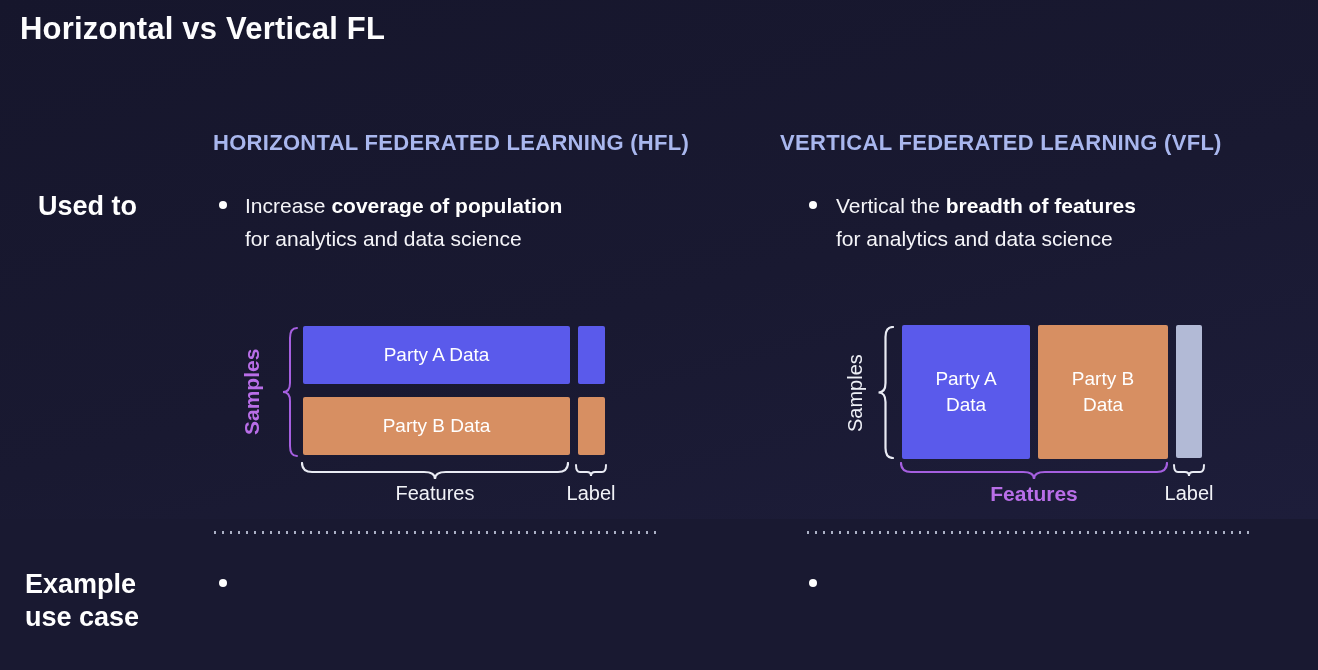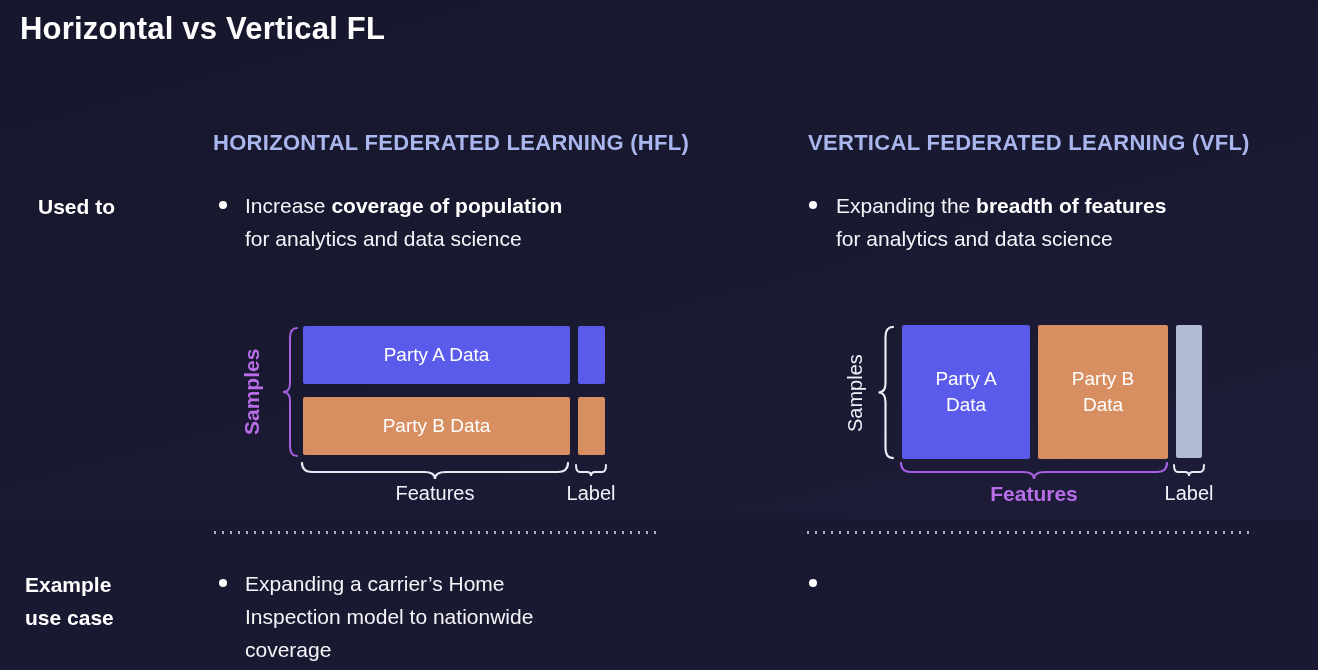--- a/index.html
+++ b/index.html
@@ -10,21 +10,21 @@
   html,body{width:1318px;height:670px;overflow:hidden;}
   body{
     font-family:"Liberation Sans","DejaVu Sans",sans-serif;
     background:var(--background);
     color:var(--text);
   }
   #slide{position:relative;width:1318px;height:519px;background:linear-gradient(165deg,#16162c 0%,var(--background) 55%,#1d1d3a 100%);}
   .abs{position:absolute;}
   .title{left:20px;top:11px;font-size:31px;font-weight:600;color:#fdfdfe;letter-spacing:.2px;}
   .col-header{top:130px;font-size:22px;font-weight:700;color:var(--header-blue);letter-spacing:.3px;}
-  .row-label{font-size:21px;font-weight:700;color:#fff;line-height:33px;}
+  .row-label{font-size:27px;font-weight:700;color:#fff;line-height:33px;}
   .bullet-dot{width:8px;height:8px;border-radius:50%;background:#fff;}
   .bullet-text{font-size:21px;line-height:33px;color:var(--text);}
   .bullet-text b{font-weight:700;color:#fff;}
   .bar{display:flex;align-items:center;justify-content:center;text-align:center;
        color:#fff;font-size:19px;font-weight:500;line-height:1.35;border-radius:2px;}
   .fill-blue{background:var(--blue);}
   .fill-orange{background:var(--orange);}
   .fill-gray{background:var(--gray-label);}
   .vlabel{writing-mode:vertical-rl;transform:rotate(180deg);text-align:center;}
   .samples-purple{font-size:21px;font-weight:700;color:var(--purple);}
@@ -35,33 +35,33 @@
   svg{display:block;}
 </style>
 </head>
 <body>
 
 <div id="slide">
 
   <div class="abs title">Horizontal vs Vertical FL</div>
 
   <div class="abs col-header" style="left:213px;">HORIZONTAL FEDERATED LEARNING (HFL)</div>
-  <div class="abs col-header" style="left:808px;">VERTICAL FEDERATED LEARNING (VFL)</div>
+  <div class="abs col-header" style="left:780px;">VERTICAL FEDERATED LEARNING (VFL)</div>
 
   <div class="abs row-label" style="left:38px;top:190px;">Used to</div>
 
   <div class="abs bullet-dot" style="left:219px;top:201px;"></div>
   <div class="abs bullet-text" style="left:245px;top:189px;width:420px;">
     <div><span>Increase </span><b>coverage of population</b></div>
     <div>for analytics and data science</div>
   </div>
 
   <div class="abs bullet-dot" style="left:809px;top:201px;"></div>
   <div class="abs bullet-text" style="left:836px;top:189px;width:440px;">
-    <div><span>Expanding the </span><b>breadth of features</b></div>
+    <div><span>Vertical the </span><b>breadth of features</b></div>
     <div>for analytics and data science</div>
   </div>
 
   <div class="abs vlabel samples-purple" style="left:240px;top:327px;width:28px;height:130px;">Samples</div>
 
   <svg class="abs" style="left:282px;top:327px;" width="16" height="130" viewBox="0 0 16 130">
     <path d="M15 1 Q8 1 8 11 L8 56 Q8 65 1 65 Q8 65 8 74 L8 119 Q8 129 15 129" fill="none" stroke="#a55fe0" stroke-width="2" stroke-linecap="round"></path>
   </svg>
 
   <div class="abs bar fill-blue" style="left:303px;top:326px;width:267px;height:58px;">Party A Data</div>
@@ -101,21 +101,16 @@
 
   <div class="abs dotted" style="left:214px;top:531px;width:444px;"></div>
   <div class="abs dotted" style="left:807px;top:531px;width:442px;"></div>
 
   <div class="abs row-label" style="left:25px;top:568px;">
     <div>Example</div>
     <div>use case</div>
   </div>
 
   <div class="abs bullet-dot" style="left:219px;top:579px;"></div>
-  <div class="abs bullet-text" style="left:245px;top:567px;width:370px;">
-    <div>Expanding a carrier’s Home</div>
-    <div>Inspection model to nationwide</div>
-    <div>coverage</div>
-  </div>
 
   <div class="abs bullet-dot" style="left:809px;top:579px;"></div>
 
 </div>
 
 </body></html>

